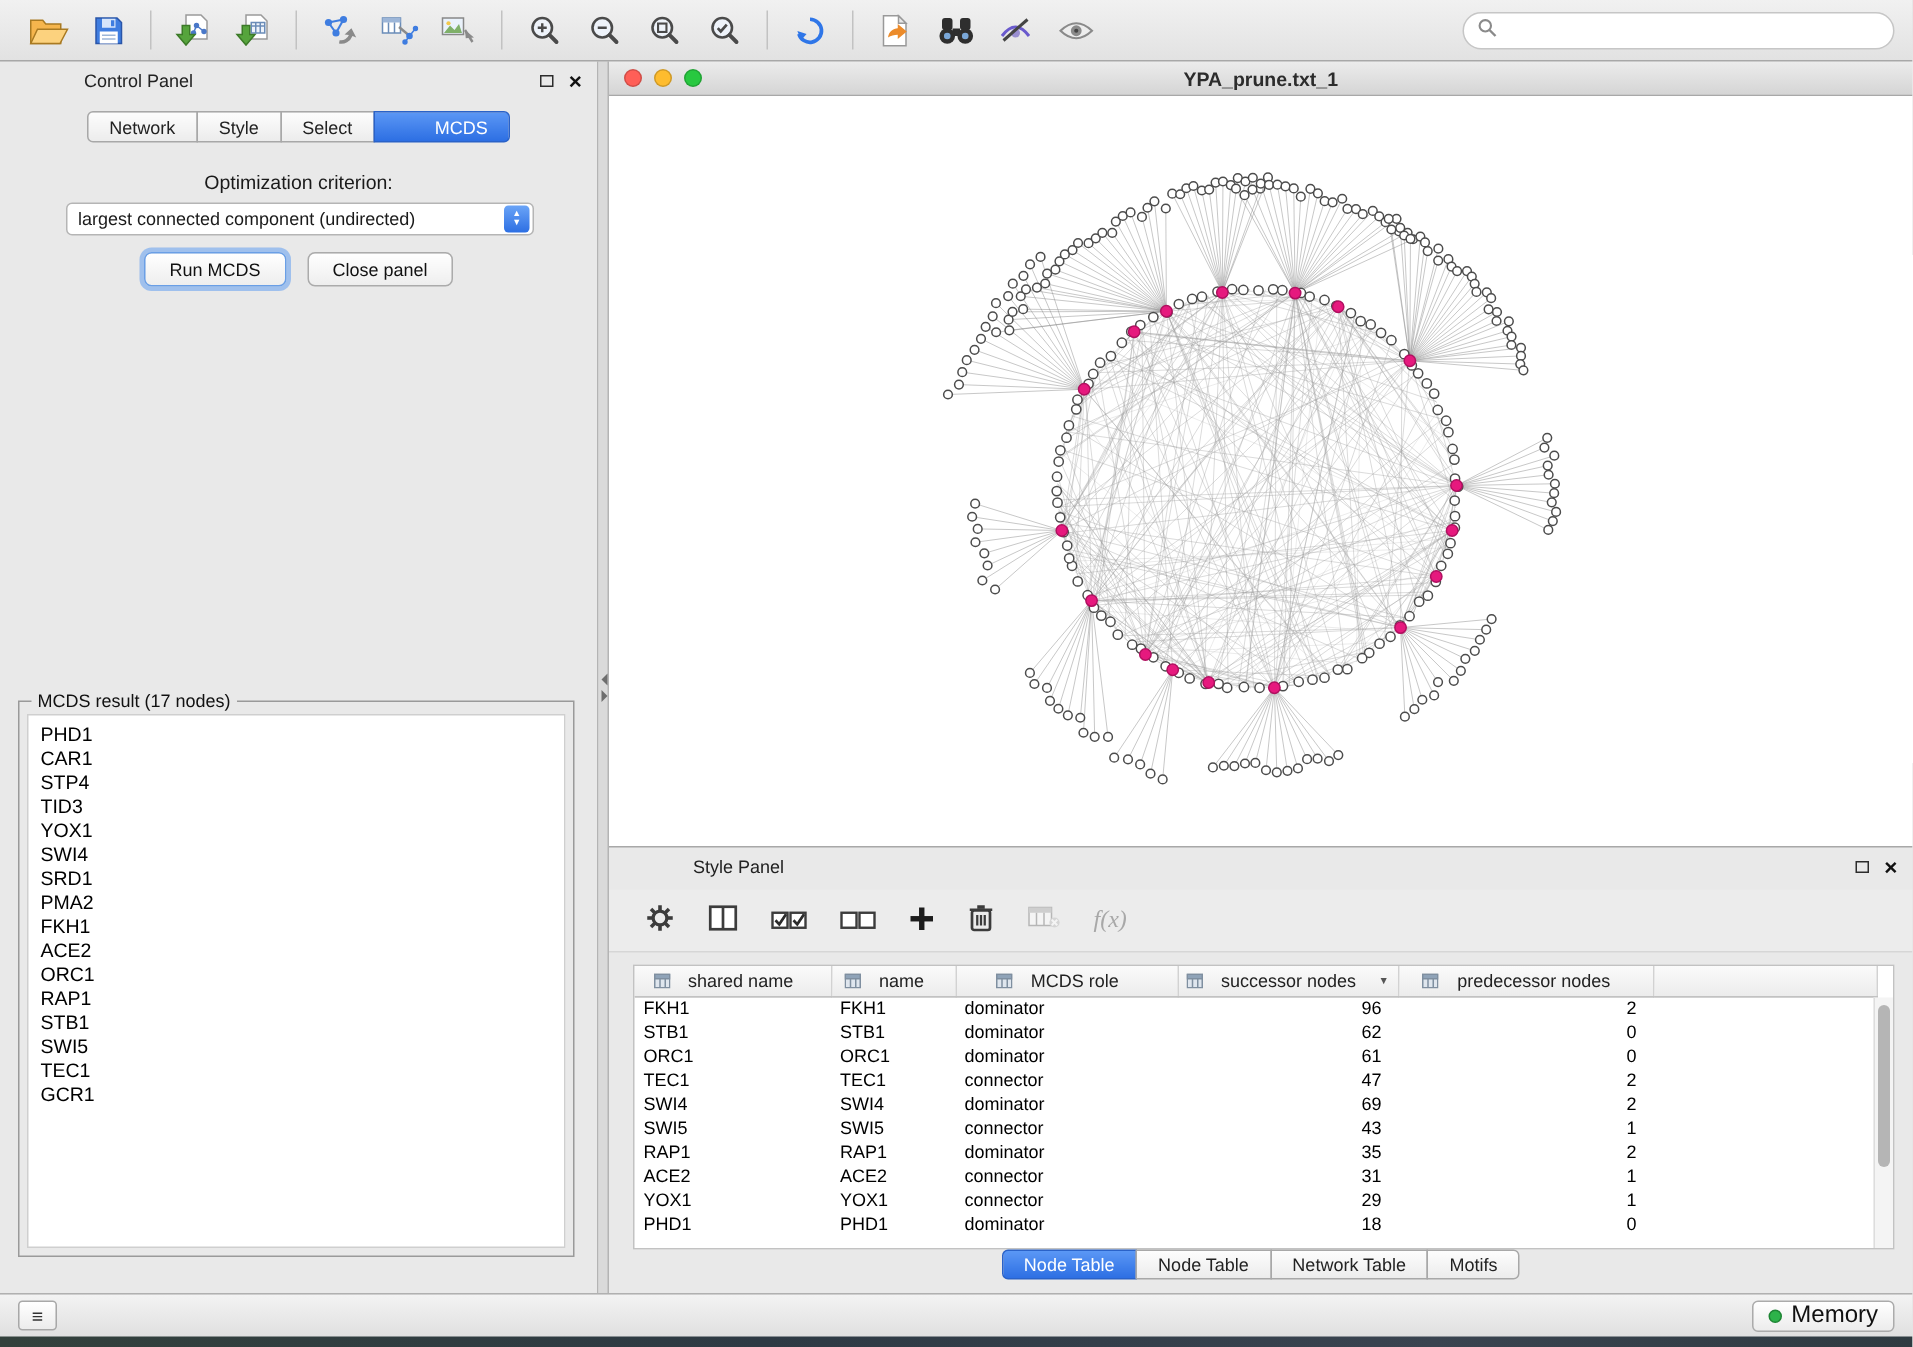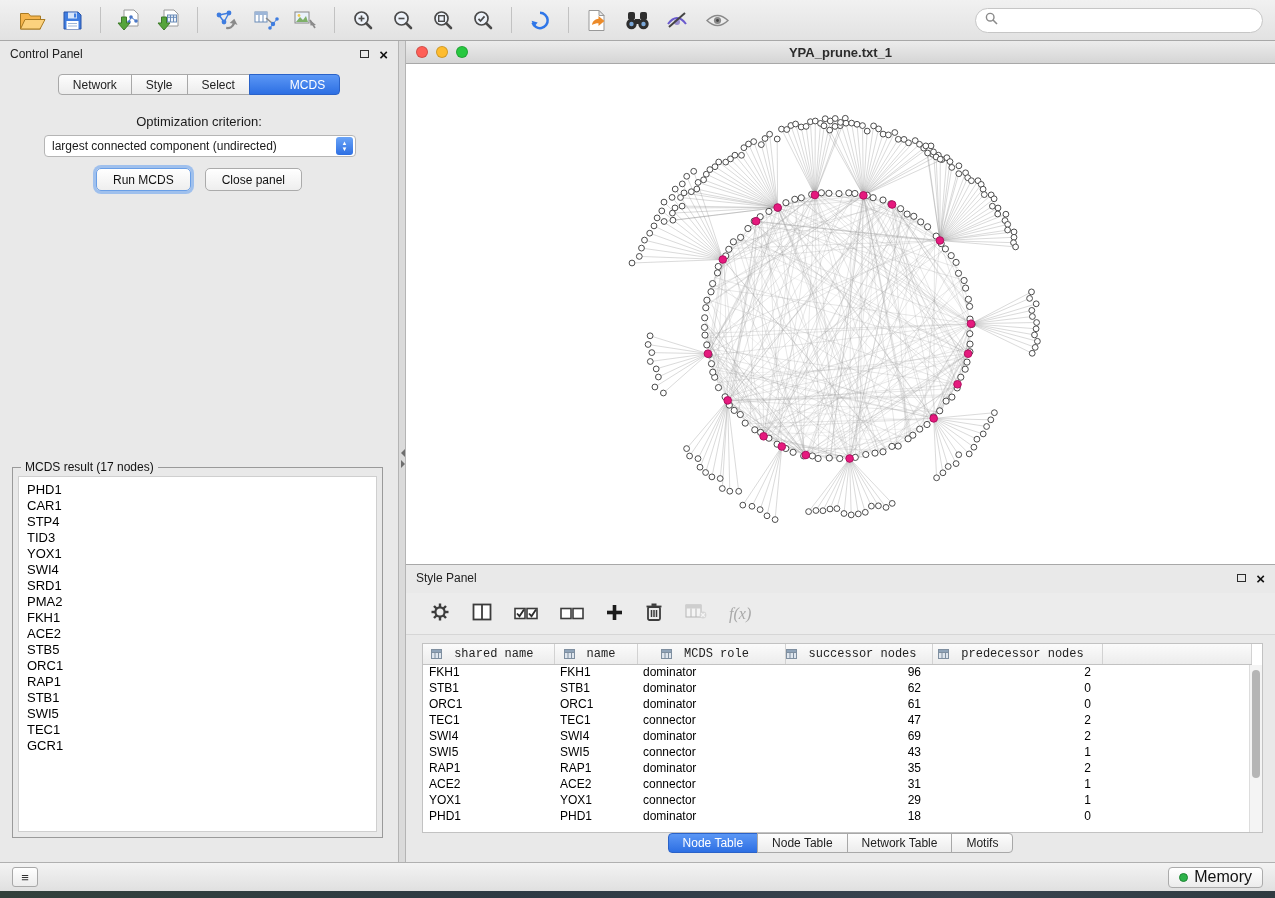--- a/index.html
+++ b/index.html
@@ -18,21 +18,21 @@
   border-radius: 5px; margin: 0 2px; }
 .tsep { width: 1px; height: 26px; background: #c2c2c2; margin: 0 8px; }
 #search-box { margin-left: auto; width: 288px; height: 25px; background: #fff;
   border: 1px solid #c6c6c6; border-radius: 13px; display: flex; align-items: center;
   padding: 0 9px; gap: 6px; }
 #search-input { border: none; outline: none; flex: 1; font-size: 12px; background: transparent;
   font-family: "Liberation Sans", sans-serif; }
 
 
 .panel-header { height: 26px; display: flex; align-items: center; padding: 0 10px; gap: 10px;
-  font-size: 12px; color: #222; }
+  font-size: 12px; color: #222; margin-left: 46px; }
 .panel-header .spacer { flex: 1; }
 .float-icon { width: 9px; height: 8px; border: 1.5px solid #2c2c2c; display: inline-block; }
 .close-x { font-size: 15px; font-weight: bold; line-height: 1; color: #111; }
 
 
 #control-panel { position: absolute; left: 0; top: 41px; width: 399px; bottom: 36px;
   background: #e9e9e9; border-right: 1px solid #b4b4b4; }
 #control-tabs { position: absolute; top: 33px; left: 0; width: 100%;
   display: flex; justify-content: center; }
 .ctab { height: 21px; padding: 0 14px; font-size: 12px; display: flex; align-items: center;
@@ -94,21 +94,21 @@
   background: #ececec; border-bottom: 1px solid #d6d6d6; }
 .fx-label { font-family: "Liberation Serif", serif; font-style: italic; font-size: 16px;
   color: #a8a8a8; }
 #table-wrap { position: absolute; top: 78px; left: 16px; right: 12px; height: 190px;
   background: #fff; border: 1px solid #c2c2c2; overflow: hidden; }
 #node-table { border-collapse: collapse; table-layout: fixed; width: 828px; }
 #node-table thead th { height: 20px; background: linear-gradient(#fbfbfb, #ececec);
   border-right: 1px solid #d2d2d2; border-bottom: 1px solid #c2c2c2;
   font-weight: normal; font-size: 12px; text-align: center; vertical-align: middle;
   white-space: nowrap; overflow: hidden; color: #222; }
-#node-table thead th .hlabel { margin: 0 12px; vertical-align: middle; font-family: Liberation Mono, monospace; }
+#node-table thead th .hlabel { margin: 0 12px; vertical-align: middle; }
 #node-table thead th .hico { vertical-align: middle; }
 #node-table thead th .caret { font-size: 7px; color: #555; vertical-align: middle; margin-left: 3px; }
 #node-table tbody td { height: 16px; font-size: 12px; padding: 0 6px; white-space: nowrap;
   overflow: hidden; color: #000; }
 #node-table tbody td.num { text-align: right; padding-right: 11px; }
 #vscroll { position: absolute; top: 21px; right: 0; bottom: 0; width: 13px; background: #f4f4f4;
   border-left: 1px solid #ddd; }
 #vthumb { position: absolute; top: 5px; left: 2px; right: 2px; height: 108px; background: #b5b5b5;
   border-radius: 6px; }
 #table-tabs { position: absolute; bottom: 9px; left: 0; width: 100%;
@@ -324,21 +324,20 @@
         <div>PHD1</div>
         <div>CAR1</div>
         <div>STP4</div>
         <div>TID3</div>
         <div>YOX1</div>
         <div>SWI4</div>
         <div>SRD1</div>
         <div>PMA2</div>
         <div>FKH1</div>
         <div>ACE2</div>
-        <div>STB5</div>
         <div>ORC1</div>
         <div>RAP1</div>
         <div>STB1</div>
         <div>SWI5</div>
         <div>TEC1</div>
         <div>GCR1</div>
       </div>
   </div>
 </div>
 

